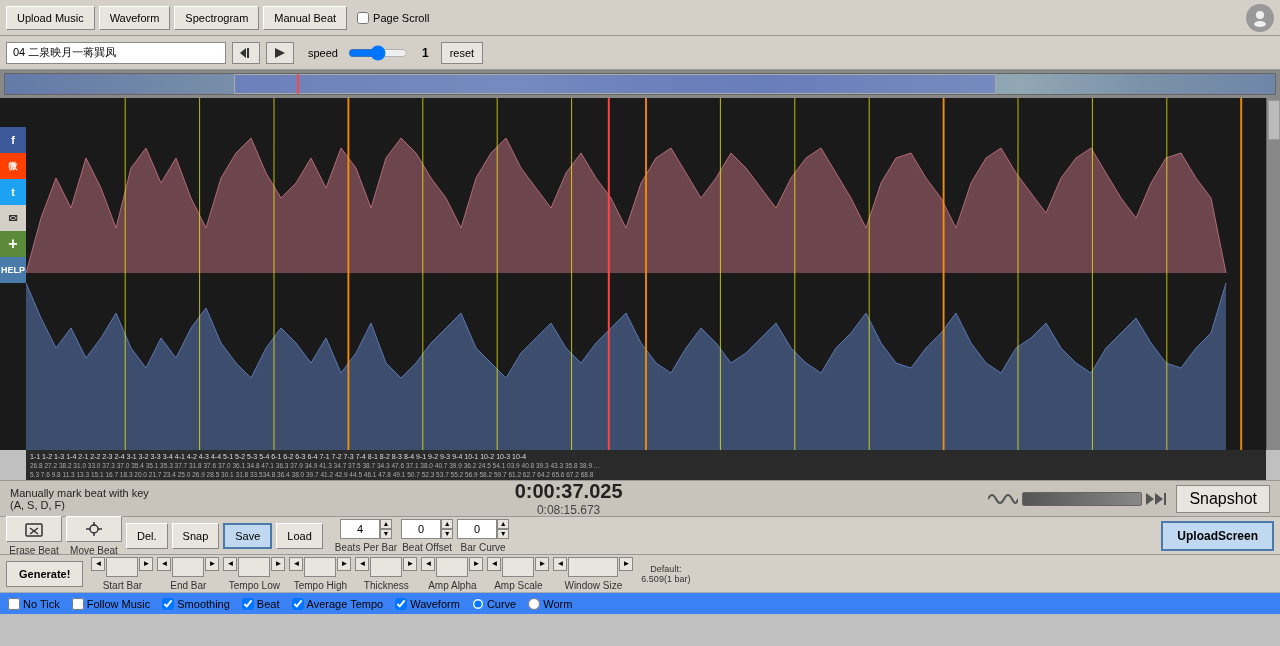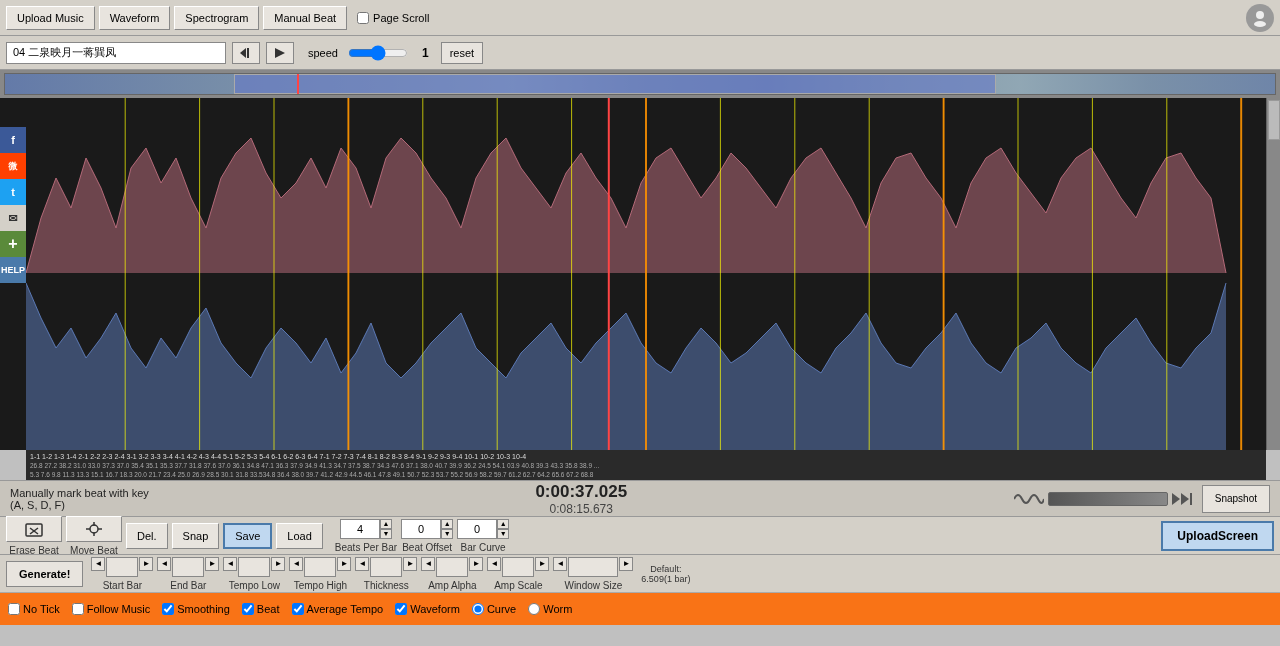--- a/index.html
+++ b/index.html
@@ -182,21 +182,21 @@
 
     
     #status-bar {
       background: #c8c4bc;
       border-top: 1px solid #999;
       height: 36px;
       padding: 2px 10px;
       display: flex;
       align-items: center;
     }
-    .time-display { font-size: 17px; color: #222; font-weight: bold; text-align: center; flex: 1; }
+    .time-display { font-size: 20px; color: #222; font-weight: bold; text-align: center; flex: 1; }
     .time-sub { font-size: 12px; color: #444; text-align: center; }
 
     
     #controls-bar {
       background: #d4d0c8;
       padding: 3px 6px;
       display: flex;
       align-items: center;
       gap: 4px;
       height: 38px;
@@ -255,21 +255,21 @@
       font-weight: bold;
       cursor: pointer;
       height: 30px;
       margin-left: auto;
       text-align: right;
     }
     .snapshot-btn {
       background: #e8e4de;
       border: 1px solid #888;
       padding: 2px 12px;
-      font-size: 10px;
+      font-size: 16px;
       cursor: pointer;
       height: 28px;
     }
 
     
     #bottom-controls {
       background: #d4d0c8;
       padding: 2px 6px;
       display: flex;
       align-items: center;
@@ -300,26 +300,26 @@
       cursor: pointer;
       height: 26px;
       font-weight: bold;
     }
     .default-label {
       font-size: 9px; color: #333; text-align: center;
     }
 
     
     #checkbox-row {
-      background: #f97316;
+      background: #3b82f6;
       padding: 2px 8px;
       display: flex;
       align-items: center;
       gap: 12px;
-      height: 33px;
+      height: 22px;
       border-top: 1px solid #aaa;
     }
     .cb-item { display: flex; align-items: center; gap: 3px; font-size: 11px; cursor: pointer; }
     input[type=checkbox] { width: 12px; height: 12px; cursor: pointer; }
     input[type=radio] { width: 12px; height: 12px; cursor: pointer; }
 
     
     #waveform-svg {
       position: absolute;
       top: 0; left: 26px;

